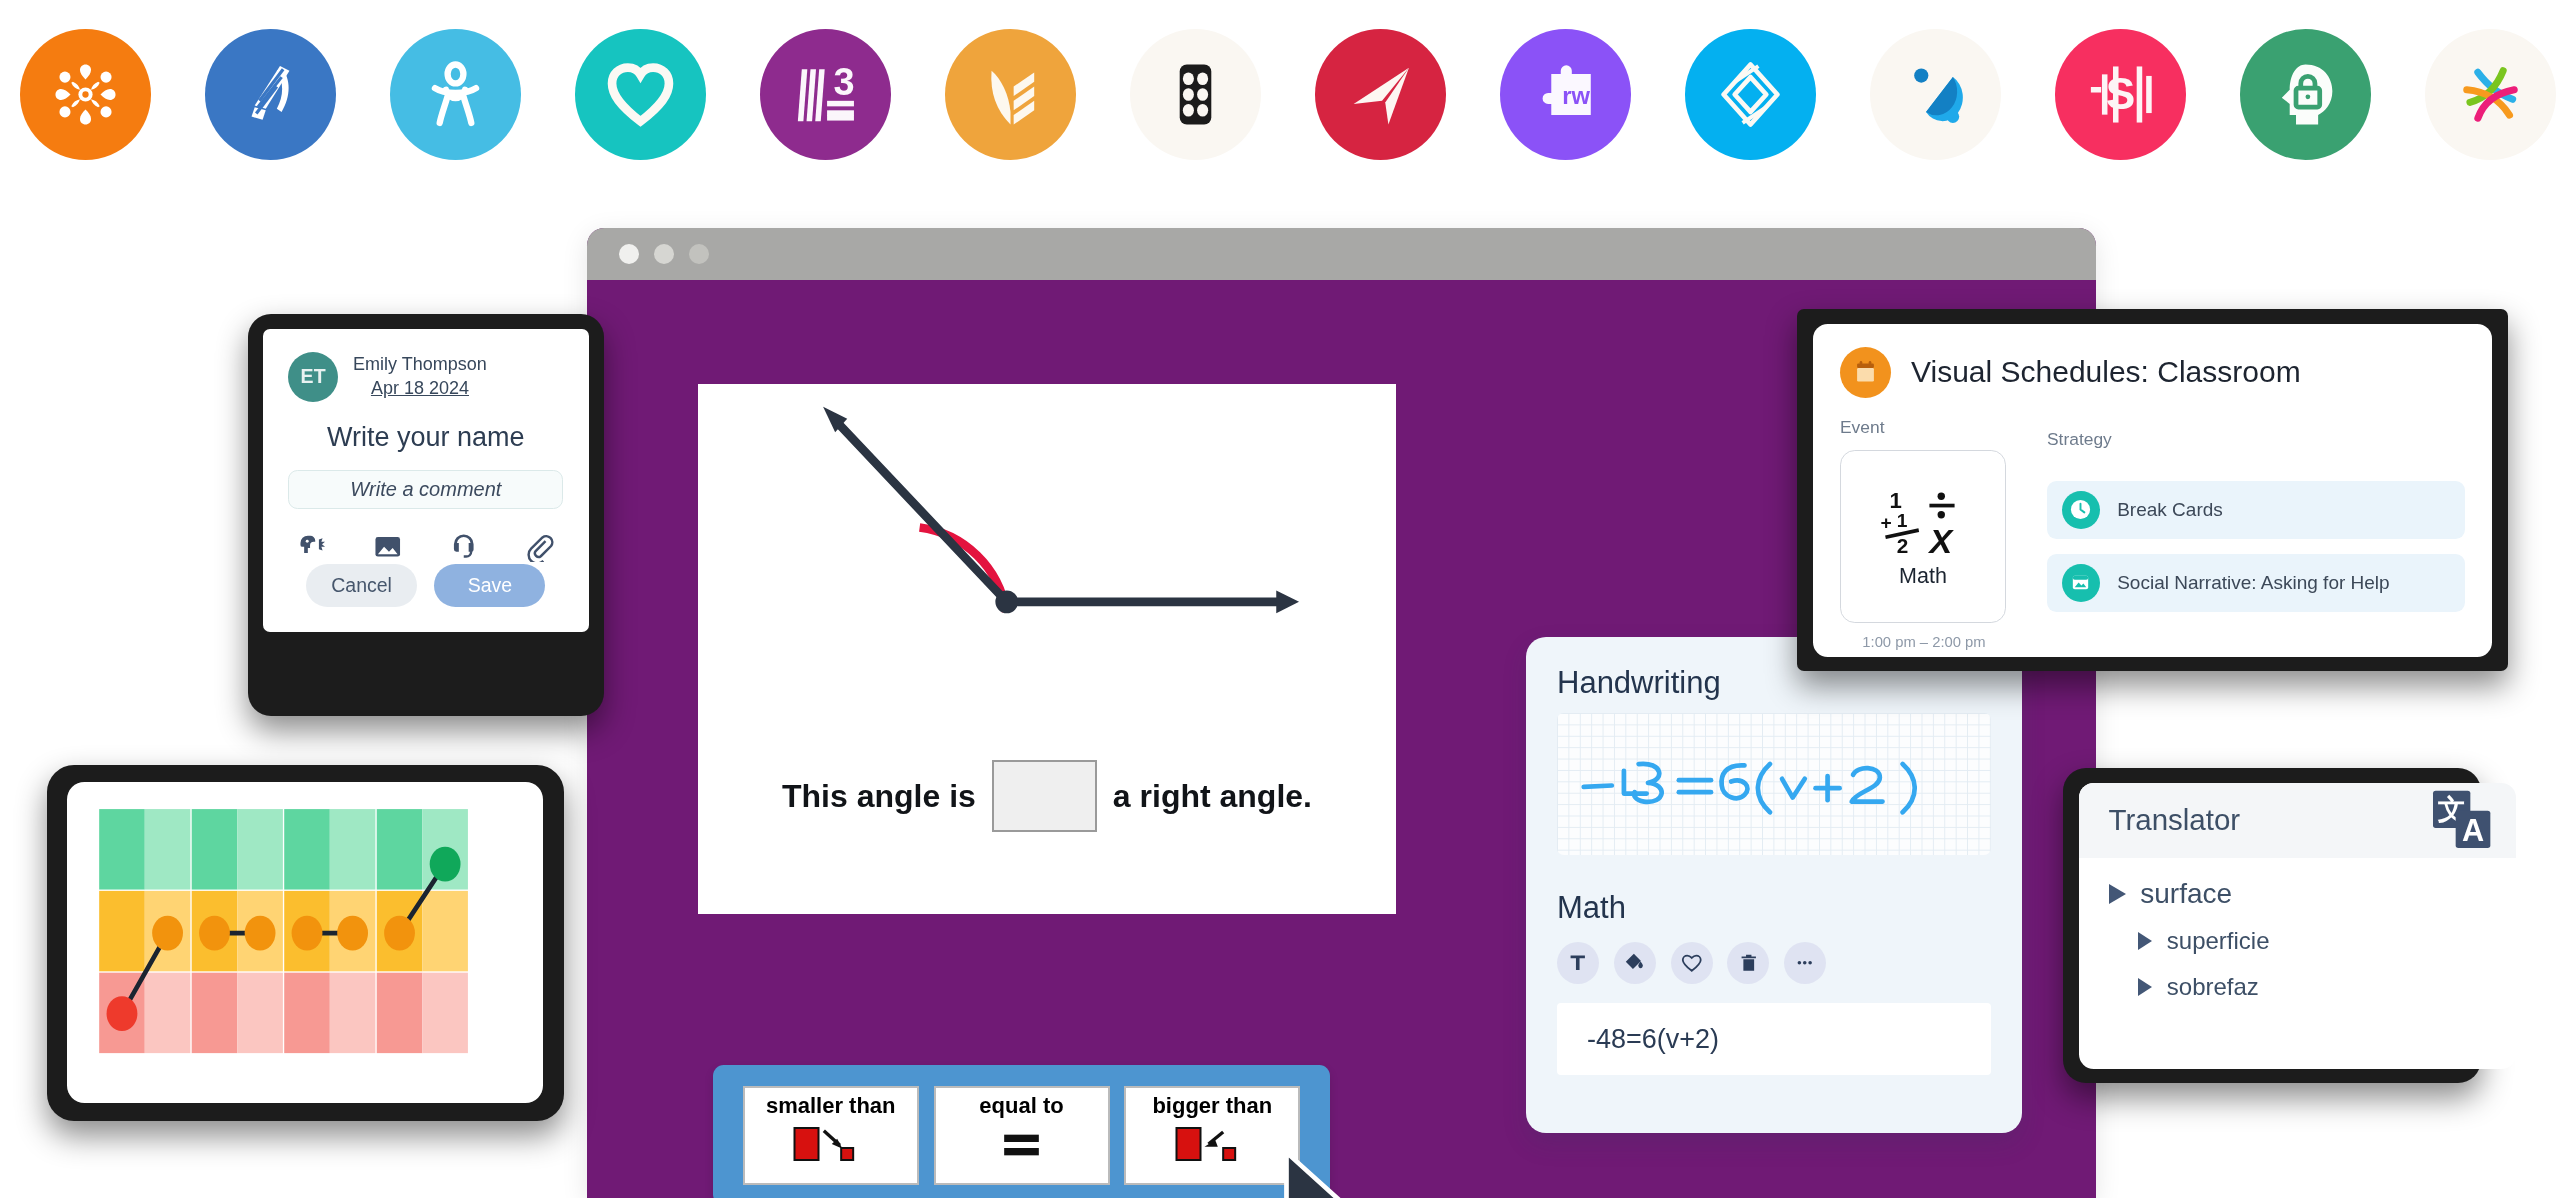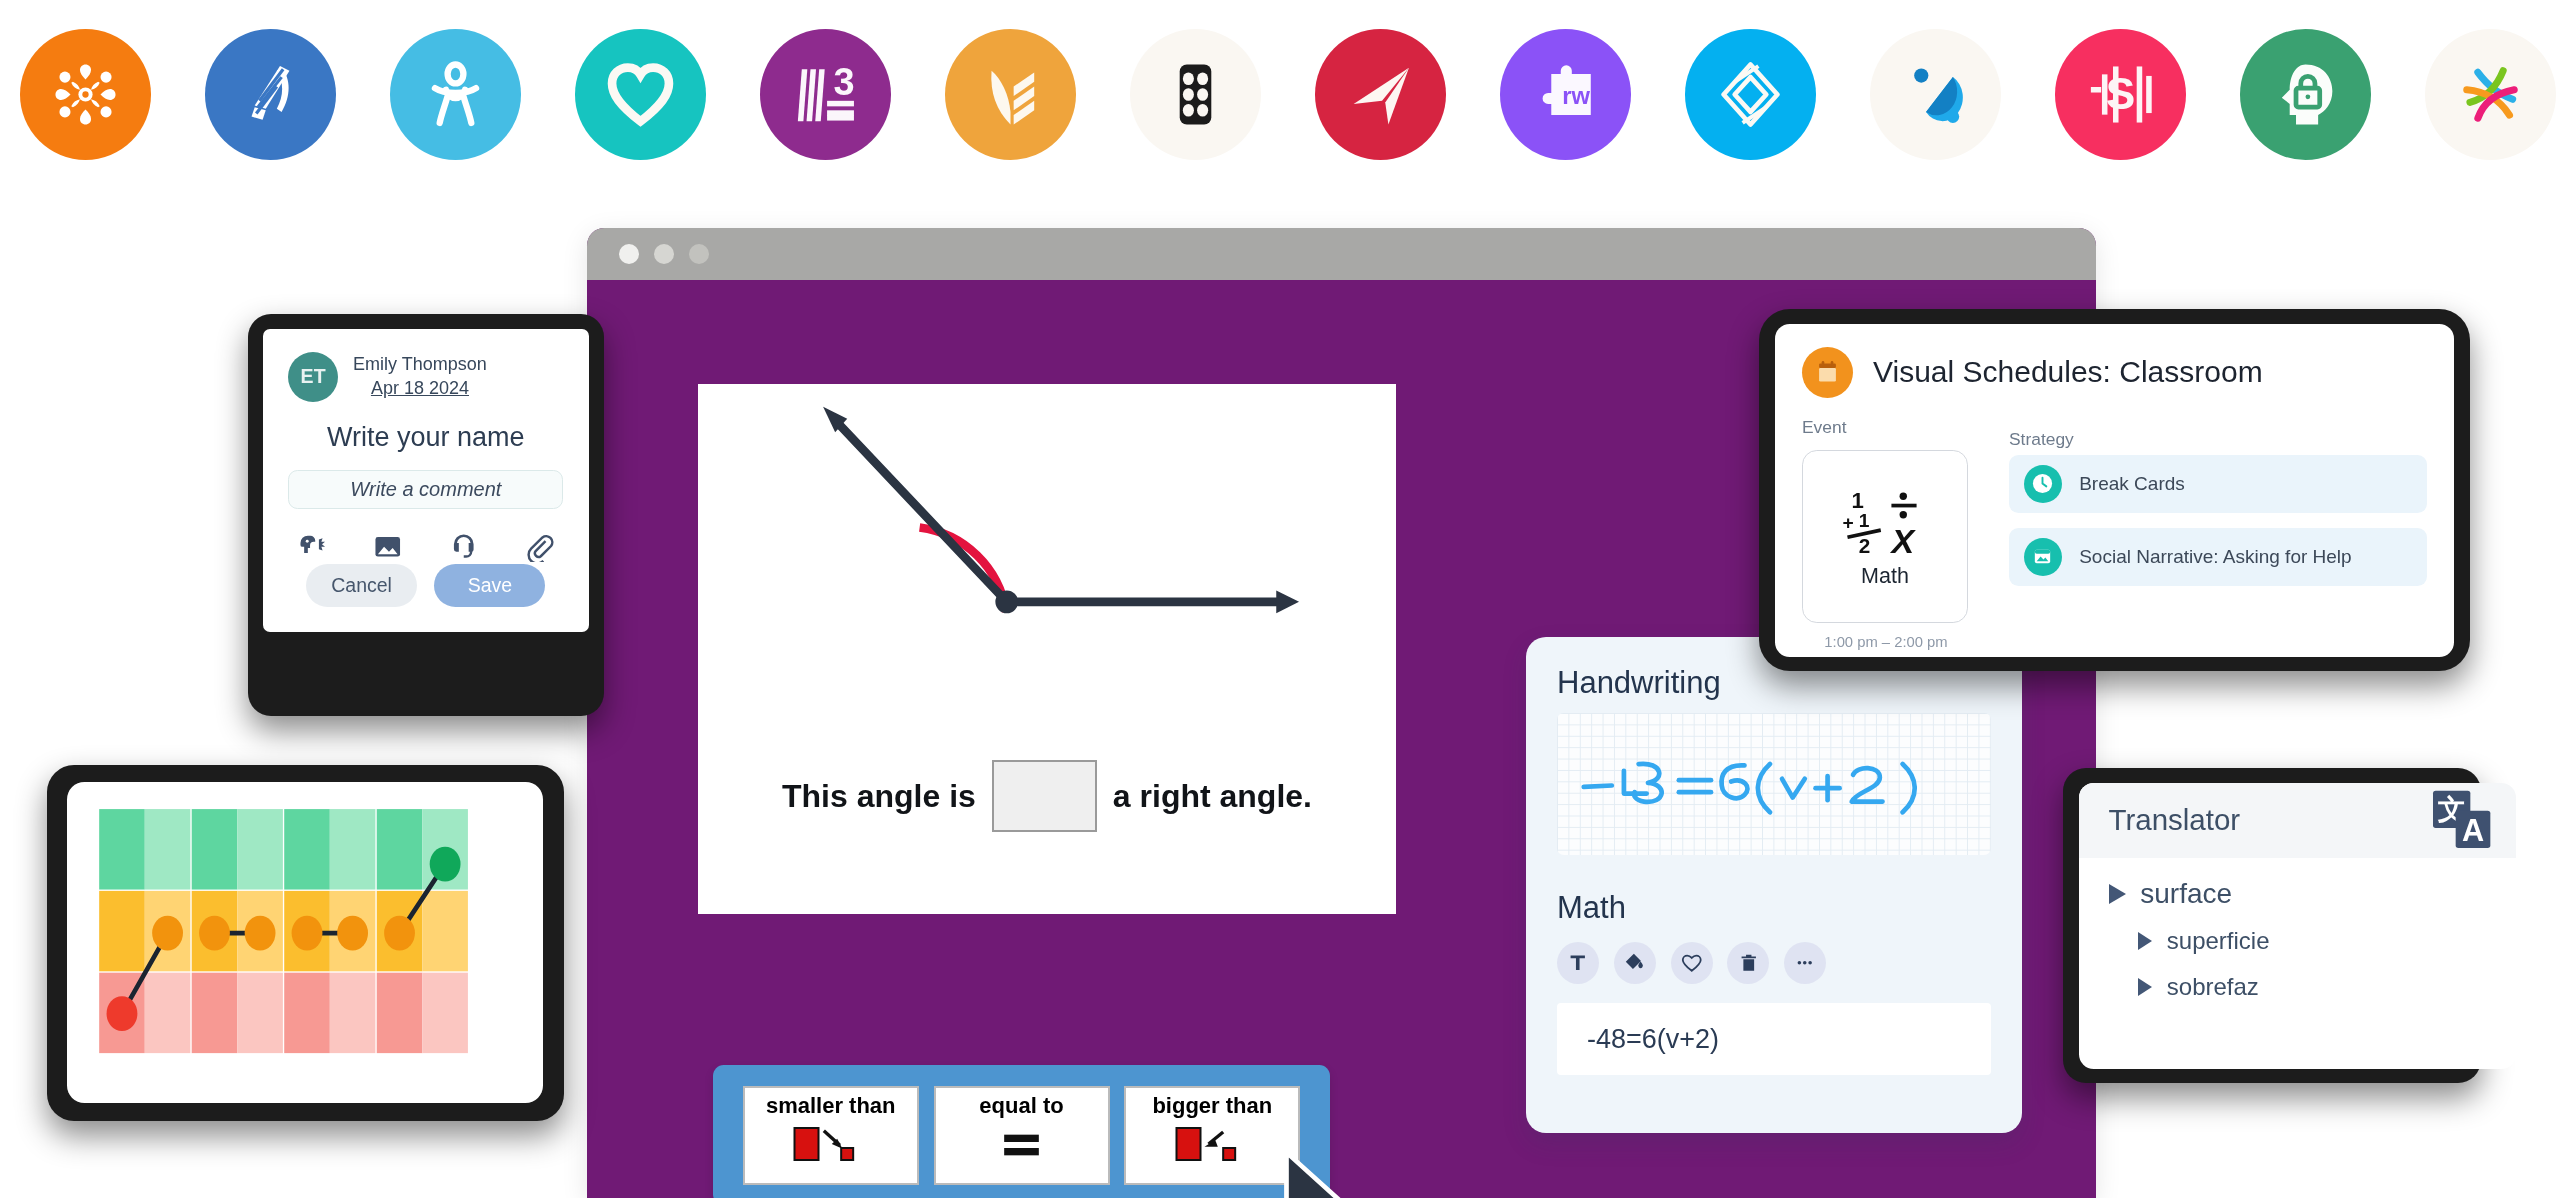--- a/index.html
+++ b/index.html
@@ -172,21 +172,21 @@
     display: flex; align-items: center; justify-content: center;
   }
   .tool-btn svg { width: 21.5px; height: 21.5px; fill: #2c3e5c; }
   #math-result {
     margin-top: 19px; height: 72px; background: #ffffff;
     border-radius: 4px; display: flex; align-items: center;
     padding-left: 30px; font-size: 27px; color: #2a3b54;
   }
 
   
-  #schedules-device { left: 1759px; top: 309px; width: 711px; height: 362px; border-radius: 31px; }
+  #schedules-device { left: 1797px; top: 309px; width: 711px; height: 362px; border-radius: 7px; }
   #schedules-screen { left: 16px; top: 14.8px; width: 679px; height: 333px; border-radius: 14.8px; background:#fff; }
   #sched-inner { padding: 23px 27px; }
   #sched-header { display: flex; align-items: center; gap: 20px; }
   #sched-cal-icon { width: 51px; height: 51px; border-radius: 50%; background: #f2921d; display:flex; align-items:center; justify-content:center; }
   #sched-title { font-size: 30px; color: #1d2430; }
   #sched-cols { margin-top: 19px; display: flex; gap: 39px; }
   .col-head { font-size: 17.4px; color: #6e7b8c; }
   #sched-event-col { width: 168px; }
   #event-card {
     margin-top: 12px; width: 166px; height: 173px;
@@ -679,21 +679,21 @@
             </svg>
             <div id="event-card-label">Math</div>
           </div>
           <div id="event-time">
             <div>1:00 pm – 2:00 pm</div>
             <div>M/T/W/Th/F</div>
           </div>
         </div>
 
         <div id="sched-strategy-col">
-          <div class="col-head" style="margin-bottom:5px">Strategy</div>
+          <div class="col-head" style="margin-bottom:31px">Strategy</div>
 
           <div class="strategy-row">
             <div class="strategy-icon">
               <svg viewBox="0 0 24 24">
                   <circle cx="12" cy="12" r="10" fill="#fff"></circle>
                   <path d="M12 6v6l4 3" stroke="#17bfae" stroke-width="2" fill="none" stroke-linecap="round"></path>
                 </svg>
             </div>
             <div class="strategy-label">Break Cards</div>
           </div>

